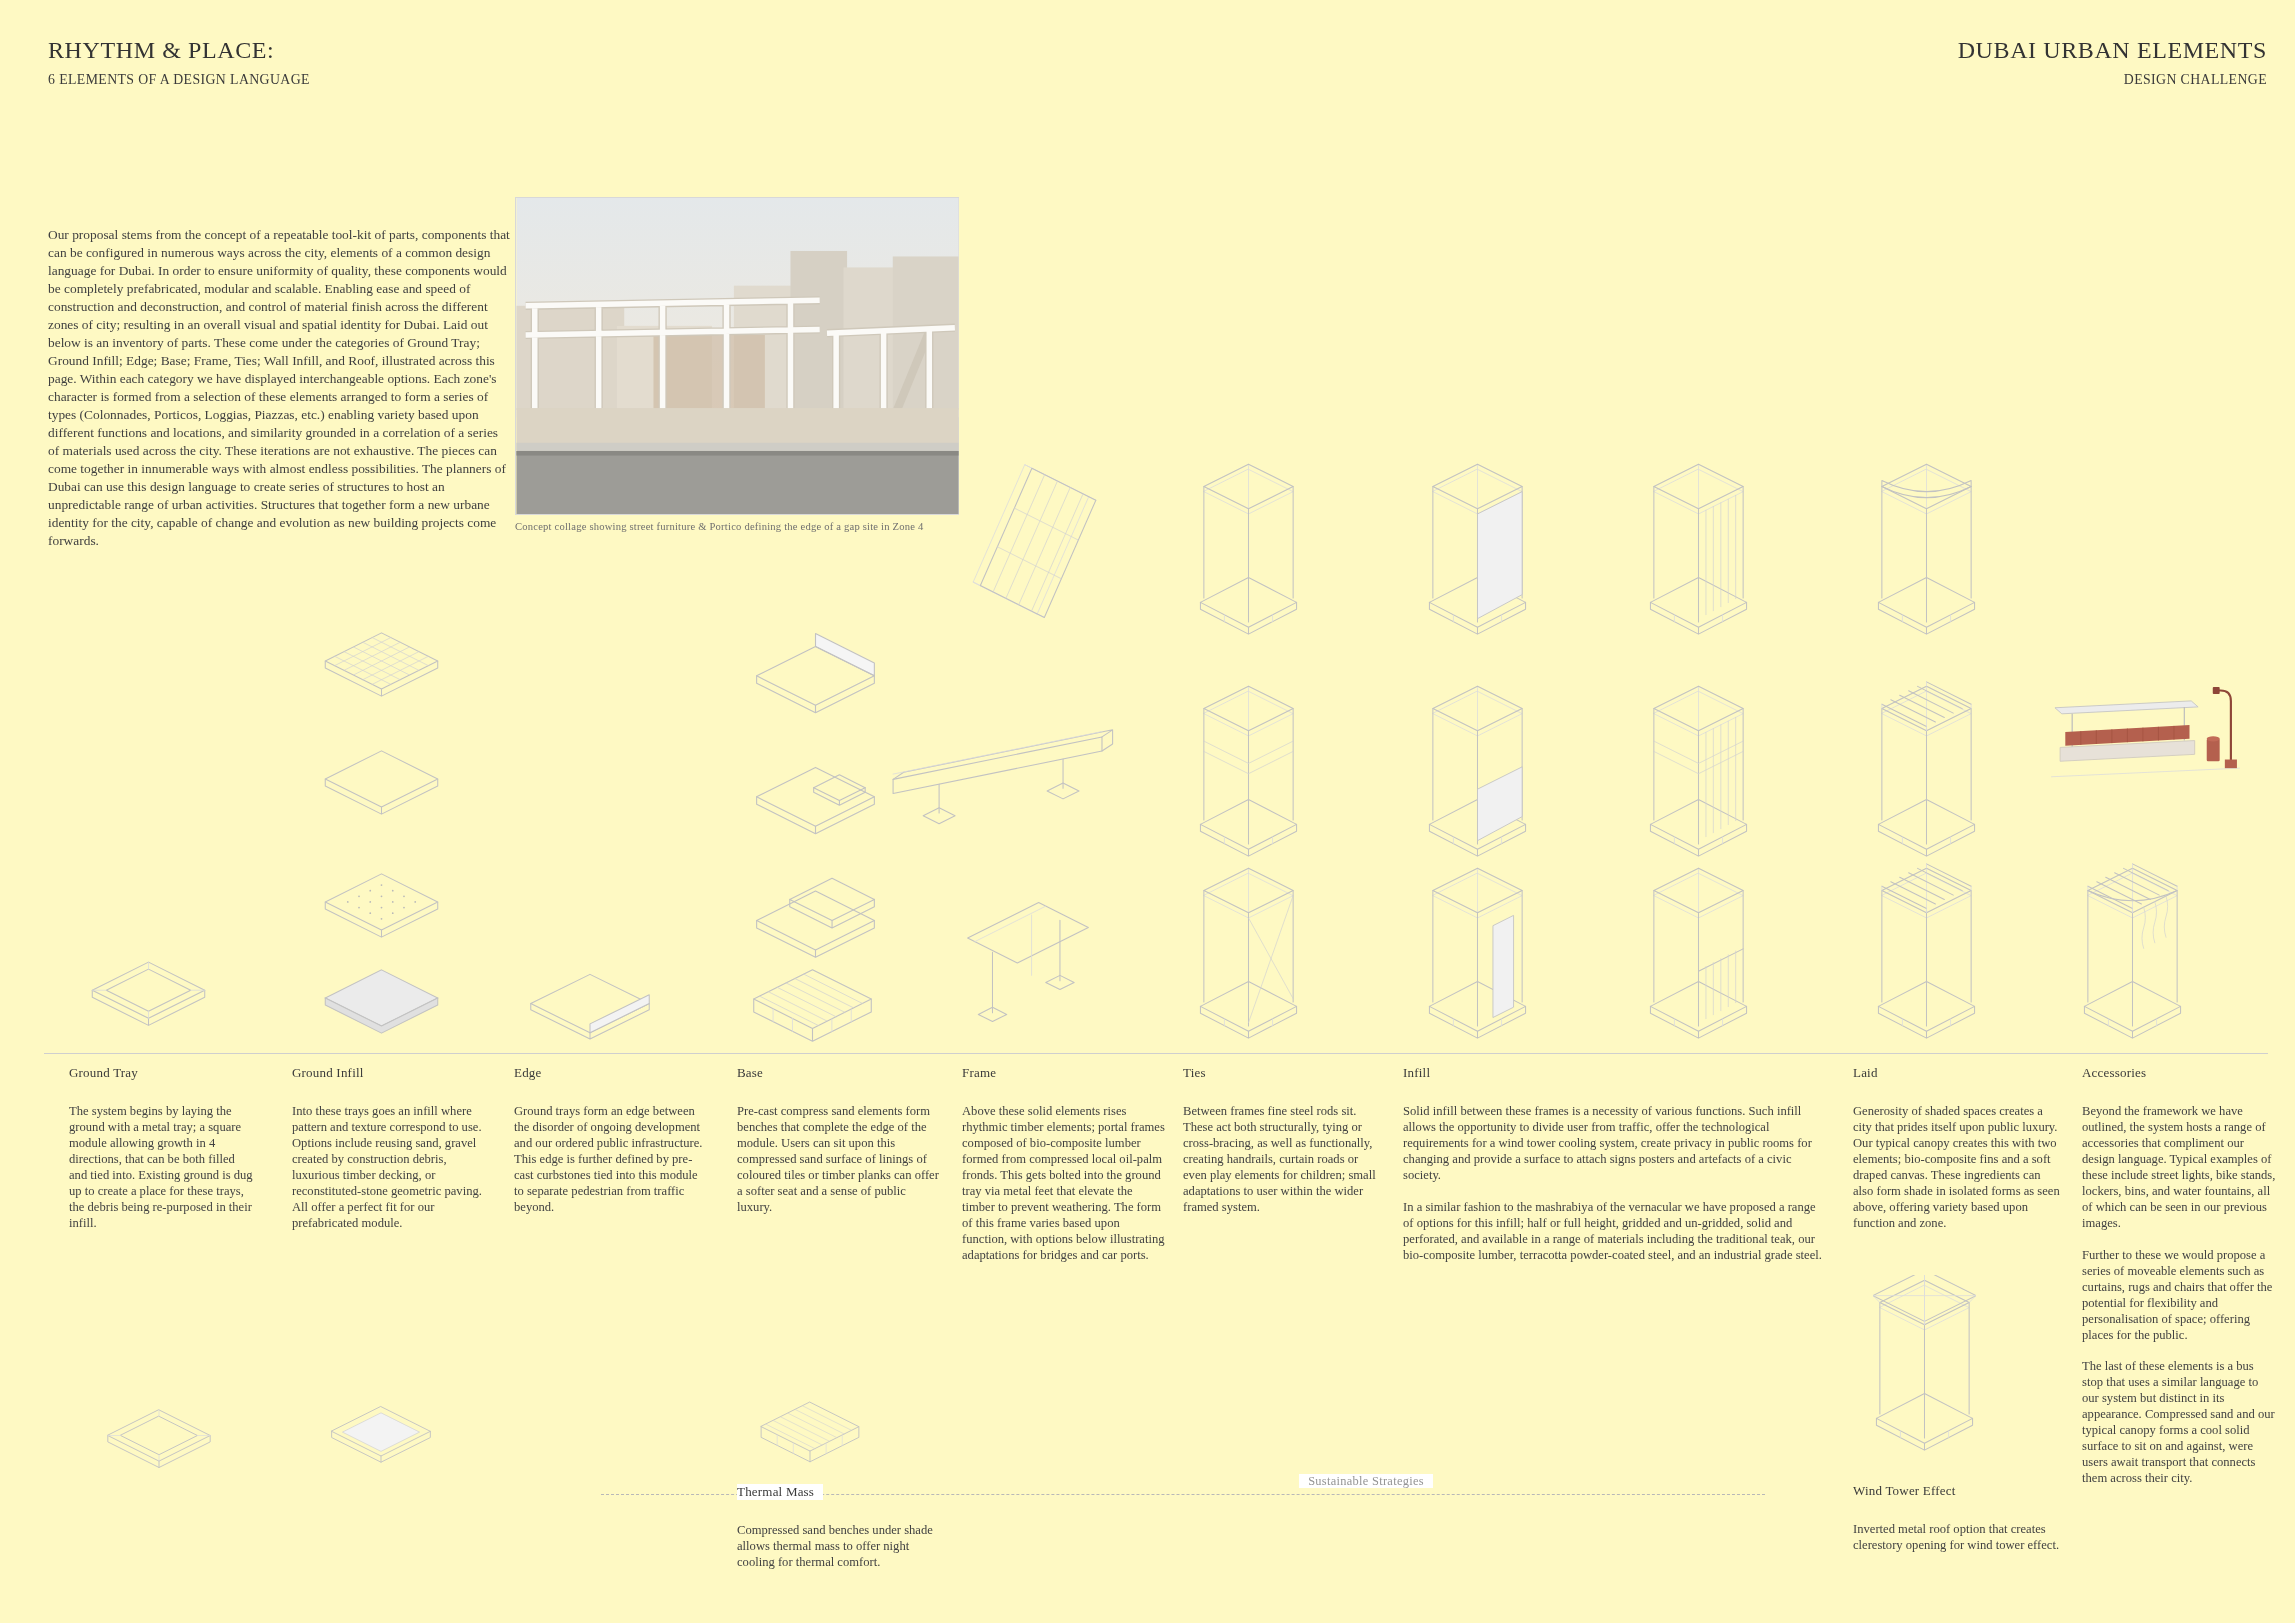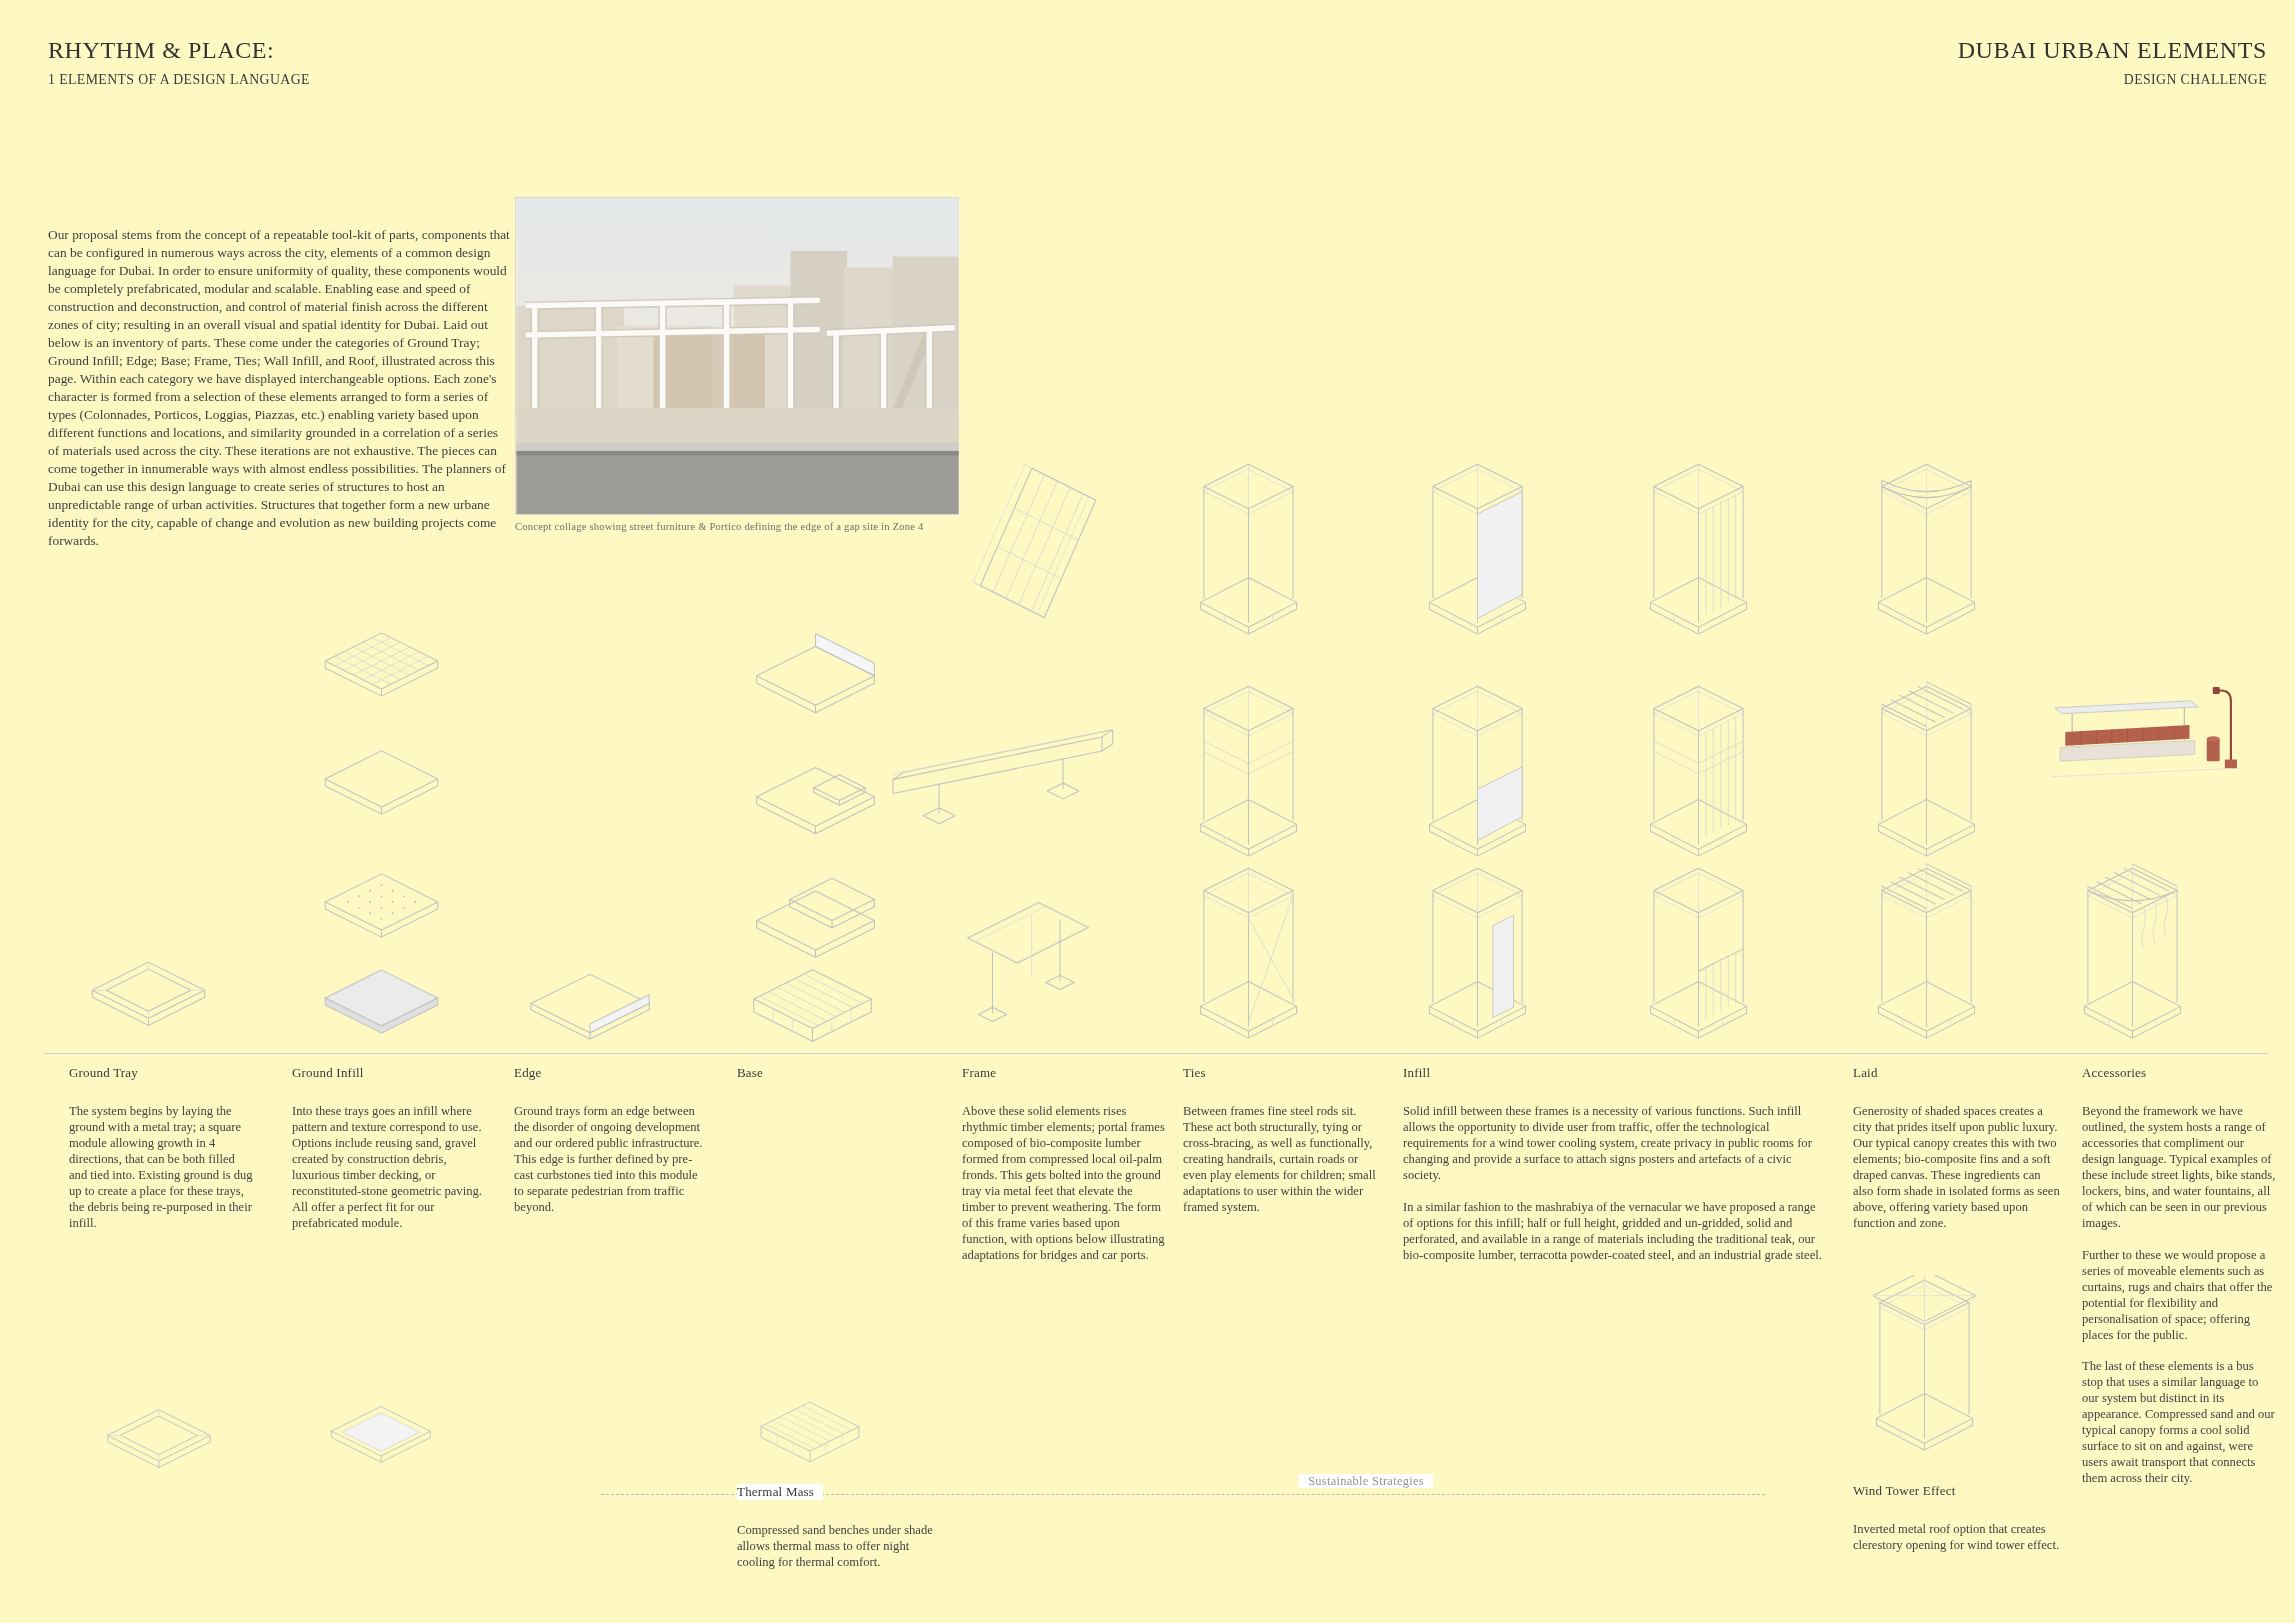--- a/index.html
+++ b/index.html
@@ -179,21 +179,21 @@
     <rect x="193" y="14" width="8" height="8" rx="1" fill="#8e4638"></rect>
     <rect x="207" y="98" width="14" height="10" fill="#b4604e"></rect>
   </symbol>
 </defs>
 </svg>
 
 <div class="page">
 
   <div class="abs" style="left:48px;top:37px;">
     <div class="title">RHYTHM &amp; PLACE:</div>
-    <div class="subtitle">1 ELEMENTS OF A DESIGN LANGUAGE</div>
+    <div class="subtitle">6 ELEMENTS OF A DESIGN LANGUAGE</div>
   </div>
   <div class="abs hdr-right" style="right:29px;top:37px;">
     <div class="title">DUBAI URBAN ELEMENTS</div>
     <div class="subtitle">DESIGN CHALLENGE</div>
   </div>
 
   <div class="abs intro" style="left:48px;top:195px;width:464px;">Our proposal stems from the concept of a repeatable  tool-kit of parts, components that can be configured in numerous ways across the city, elements of a common design language for Dubai. In order to ensure uniformity of quality, these components would be completely prefabricated, modular and scalable. Enabling ease and speed of construction and deconstruction, and control of material finish across the different zones of city; resulting in an overall visual and spatial identity for Dubai. Laid out below is an inventory of parts. These come under the categories of Ground Tray; Ground Infill; Edge; Base; Frame, Ties; Wall Infill,  and Roof, illustrated across this page. Within each category we have displayed interchangeable options. Each zone's character is formed from a selection of these elements arranged to form a series of types (Colonnades, Porticos, Loggias, Piazzas, etc.) enabling variety based upon different functions and locations, and similarity grounded in a correlation of a series of materials used across the city. These iterations are not exhaustive. The pieces can come together in innumerable ways with almost endless possibilities. The planners of Dubai can use this design language to create series of structures to host an unpredictable range of urban activities. Structures that together form a new urbane identity for the city, capable of change and evolution as new building projects come forwards.</div>
 
   <div class="abs photo" style="left:515px;top:197px;width:444px;height:318px;">
     <svg width="443" height="316" viewBox="0 0 484 346">
@@ -430,20 +430,21 @@
   <div class="abs cat" style="left:292px;top:1065px;width:197px;">
     <div class="cat-label">Ground Infill</div>
     <p class="body-txt">Into these trays goes an infill where pattern and texture correspond to use. Options include reusing sand, gravel created by construction debris, luxurious timber decking, or reconstituted-stone geometric paving. All offer a perfect fit for our prefabricated module.</p>
   </div>
   <div class="abs cat" style="left:514px;top:1065px;width:195px;">
     <div class="cat-label">Edge</div>
     <p class="body-txt">Ground trays form an edge between the disorder of ongoing development and our ordered public infrastructure. This edge is further defined by pre-cast curbstones tied into this module to separate pedestrian from traffic beyond.</p>
   </div>
   <div class="abs cat" style="left:737px;top:1065px;width:207px;">
     <div class="cat-label">Base</div>
+    <p class="body-txt">Pre-cast compress sand elements form benches that complete the edge of the module. Users can sit upon this compressed sand surface of linings of coloured tiles or timber planks can offer a softer seat and a sense of public luxury.</p>
   </div>
   <div class="abs cat" style="left:962px;top:1065px;width:204px;">
     <div class="cat-label">Frame</div>
     <p class="body-txt">Above these solid elements rises rhythmic timber elements; portal frames composed of bio-composite lumber formed from compressed local oil-palm fronds. This gets bolted into the ground tray via metal feet that elevate the timber to prevent weathering. The form of this frame varies based upon function, with options below illustrating adaptations for bridges and car ports.</p>
   </div>
   <div class="abs cat" style="left:1183px;top:1065px;width:197px;">
     <div class="cat-label">Ties</div>
     <p class="body-txt">Between frames fine steel rods sit. These act both structurally, tying or cross-bracing, as well as functionally, creating handrails, curtain roads or even play elements for children; small adaptations to user within the wider framed system.</p>
   </div>
   <div class="abs cat" style="left:1403px;top:1065px;width:424px;">

